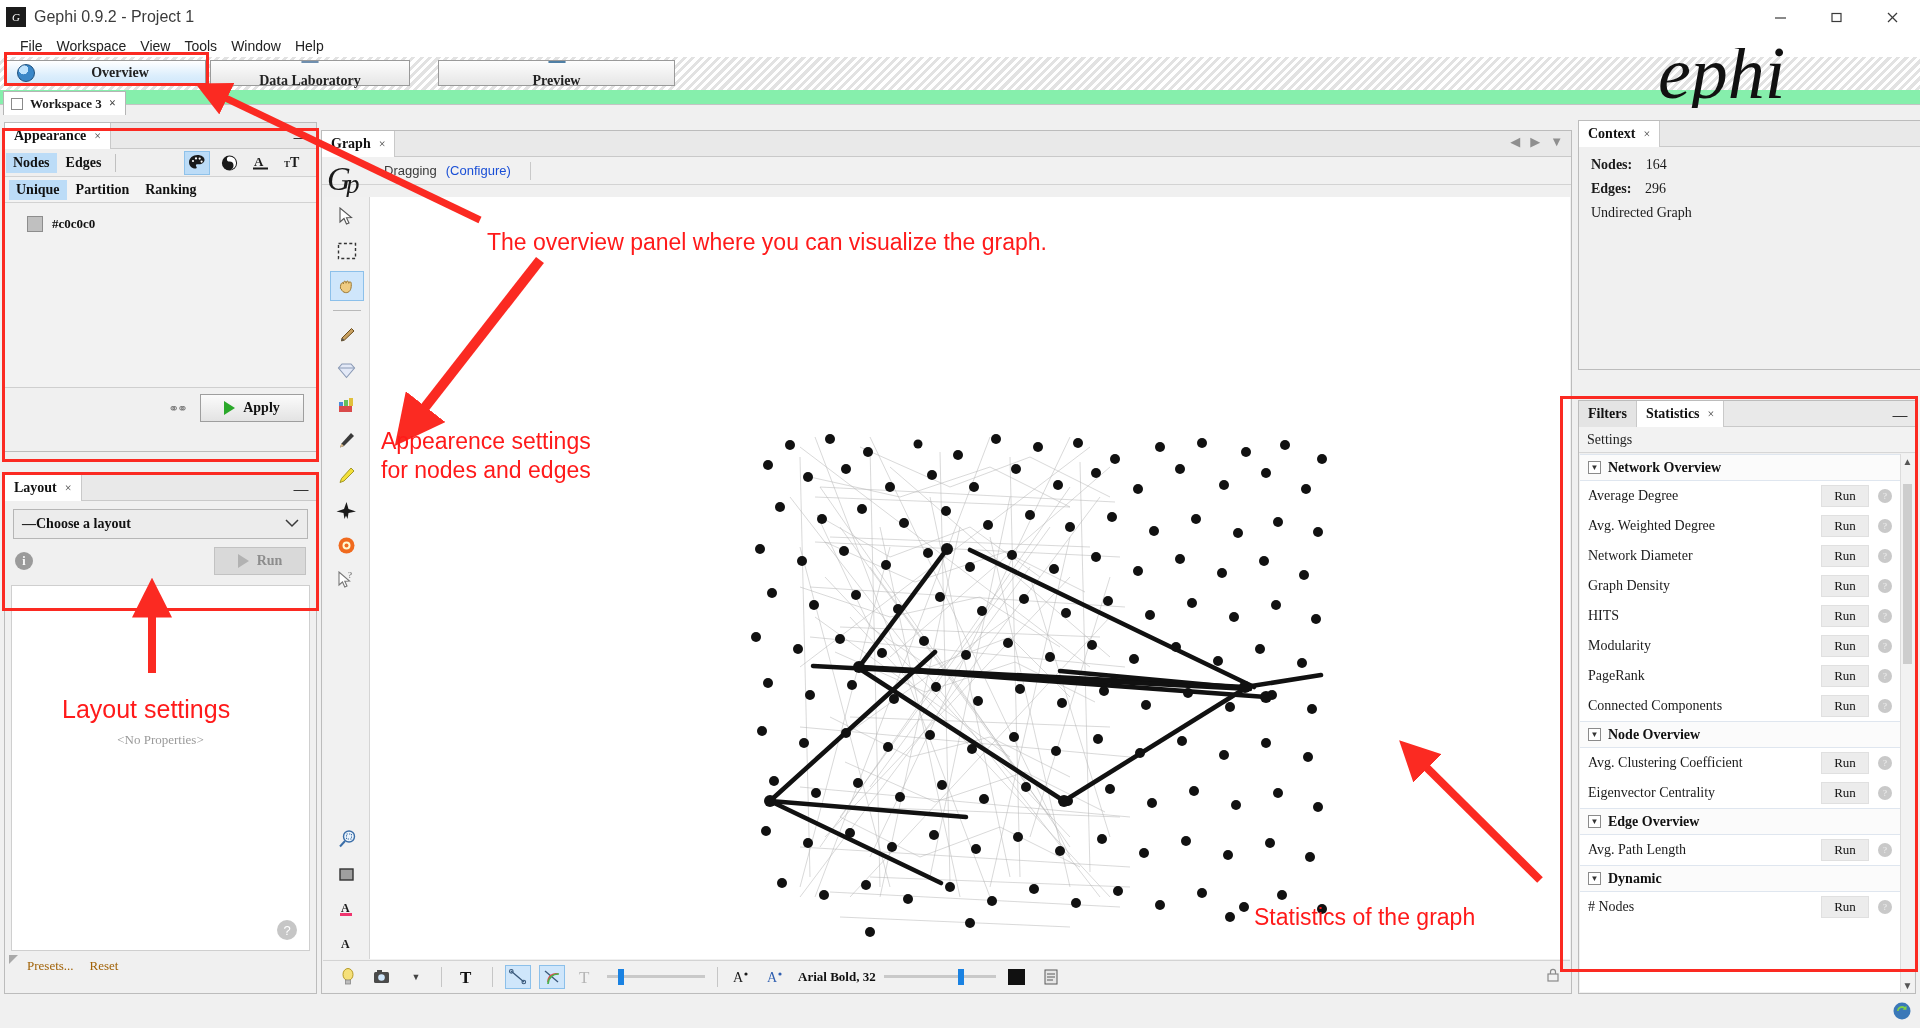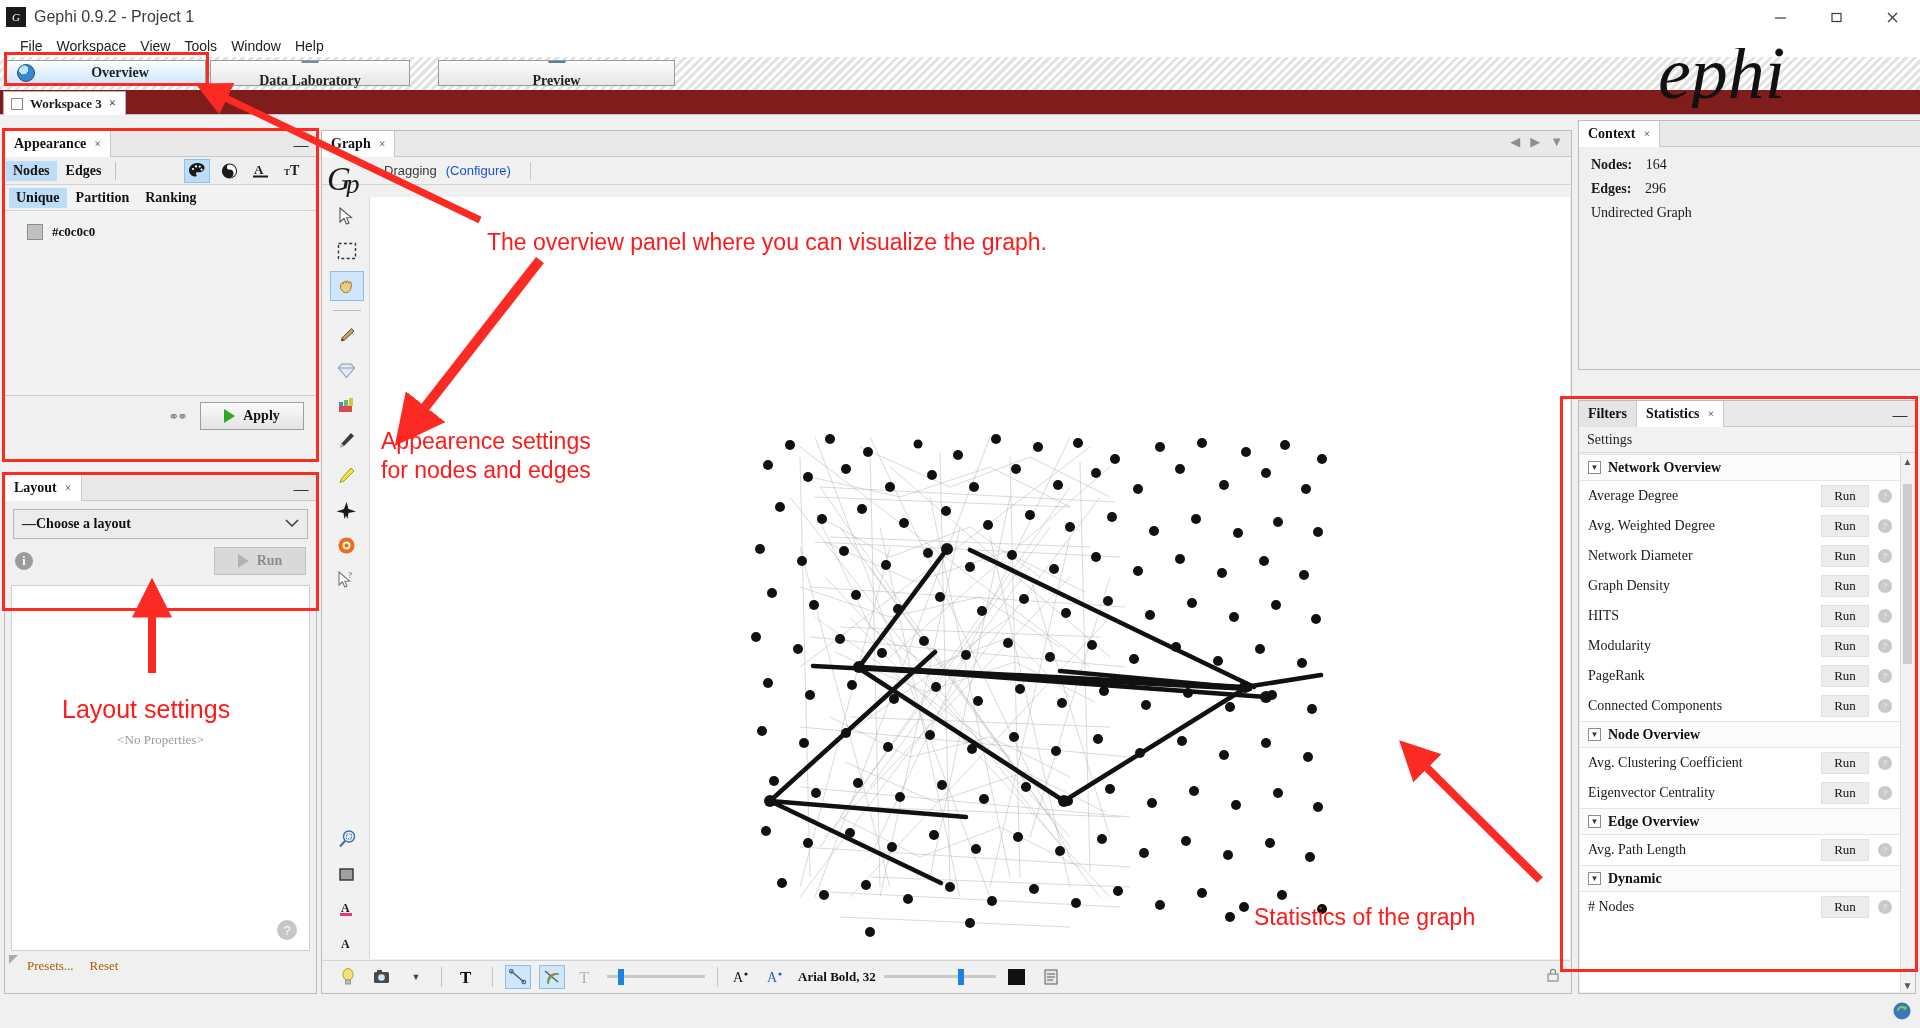--- a/index.html
+++ b/index.html
@@ -53,21 +53,21 @@
   .modetab.inactive{ background:linear-gradient(#fdfdfd,#e6e6e6);flex-direction:column; }
   .modetab .mt-label{ flex:1; text-align:center; }
   .mt-ic{ width:18px; height:18px; border-radius:2px; display:block;}
   .mt-globe{ background:radial-gradient(circle at 35% 30%, #bfe4ff 0 30%, #3a87c8 31% 100%); border-radius:50%; border:1px solid #1d4f7c;}
   .mt-grid{ background:#ffffff; border:1px solid #6f8faf;
             background-image:linear-gradient(#9ec2e6 1px, transparent 1px),linear-gradient(90deg,#9ec2e6 1px, transparent 1px);
             background-size:6px 5px;}
   .mt-screen{ background:linear-gradient(#d7ecff,#9ec9ea); border:1px solid #4f7fa5; border-radius:2px;}
 
   
-  .wsbar{ position:absolute; left:0; top:90px; width:1920px; height:25px; background:#7f1d1d;
+  .wsbar{ position:absolute; left:0; top:90px; width:1920px; height:15px; background:#86efac;
           border-bottom:1px solid #c4c4c4; }
   .ws-tab{
     position:absolute; left:3px; top:1px; height:24px;
     background:#ffffff; border:1px solid #b5b5b5; border-bottom:none;
     display:flex; align-items:center; gap:7px; padding:0 9px 0 7px;
     font-family:"Liberation Serif",serif; font-weight:bold; font-size:13px;
   }
   .ws-square{ width:12px;height:12px;border:1px solid #8a8a8a;background:#fff; }
   .ws-x{ color:#444; font-size:12px; }
 
@@ -81,21 +81,21 @@
     height:26px; background:#ffffff; border-right:1px solid #c9c9c9;
     display:flex; align-items:center; gap:8px; padding:0 9px;
     font-family:"Liberation Serif",serif; font-weight:bold; font-size:14px; color:#111;
   }
   .ptab.dim{ background:#e4e4e4; }
   .ptab .px{ font-size:12px; font-weight:normal; color:#444; }
   .pmin{ position:absolute; right:7px; top:5px; width:16px; height:16px;
          display:flex;align-items:center;justify-content:center; color:#333; font-size:15px; }
 
   
-  #appearance{ left:4px; top:130px; width:313px; height:330px; }
+  #appearance{ left:4px; top:122px; width:313px; height:330px; }
   .ap-toolrow{ height:28px; background:#efefef; border-bottom:1px solid #d2d2d2; display:flex; align-items:center; }
   .seg{ display:flex; align-items:center; height:100%; }
   .segbtn{ font-family:"Liberation Serif",serif; font-weight:bold; font-size:14px;
            padding:2px 7px; margin:0 1px; color:#111; }
   .segbtn.on{ background:#bcdcf7; }
   .vline{ width:1px; height:18px; background:#c0c0c0; margin:0 6px; }
   .ap-icons{ margin-left:auto; display:flex; align-items:center; gap:6px; padding-right:10px; }
   .icobox{ width:26px;height:24px; display:flex;align-items:center;justify-content:center; }
   .icobox.on{ background:#bcdcf7; border:1px solid #8fc2ea; }
   .ap-moderow{ height:26px; background:#f3f3f3; border-bottom:1px solid #d2d2d2;

